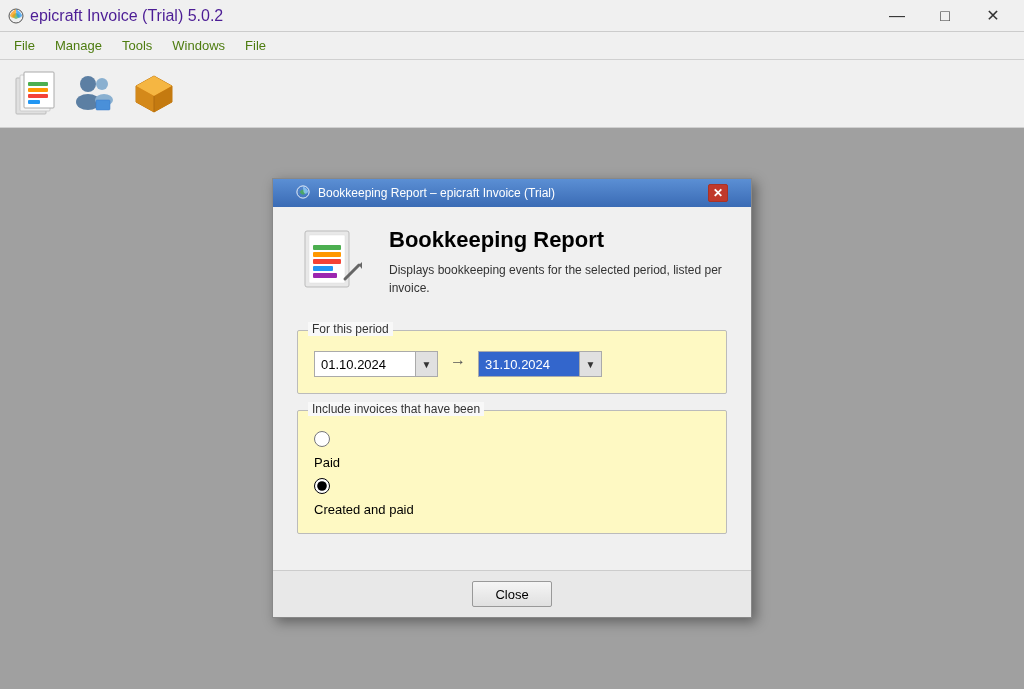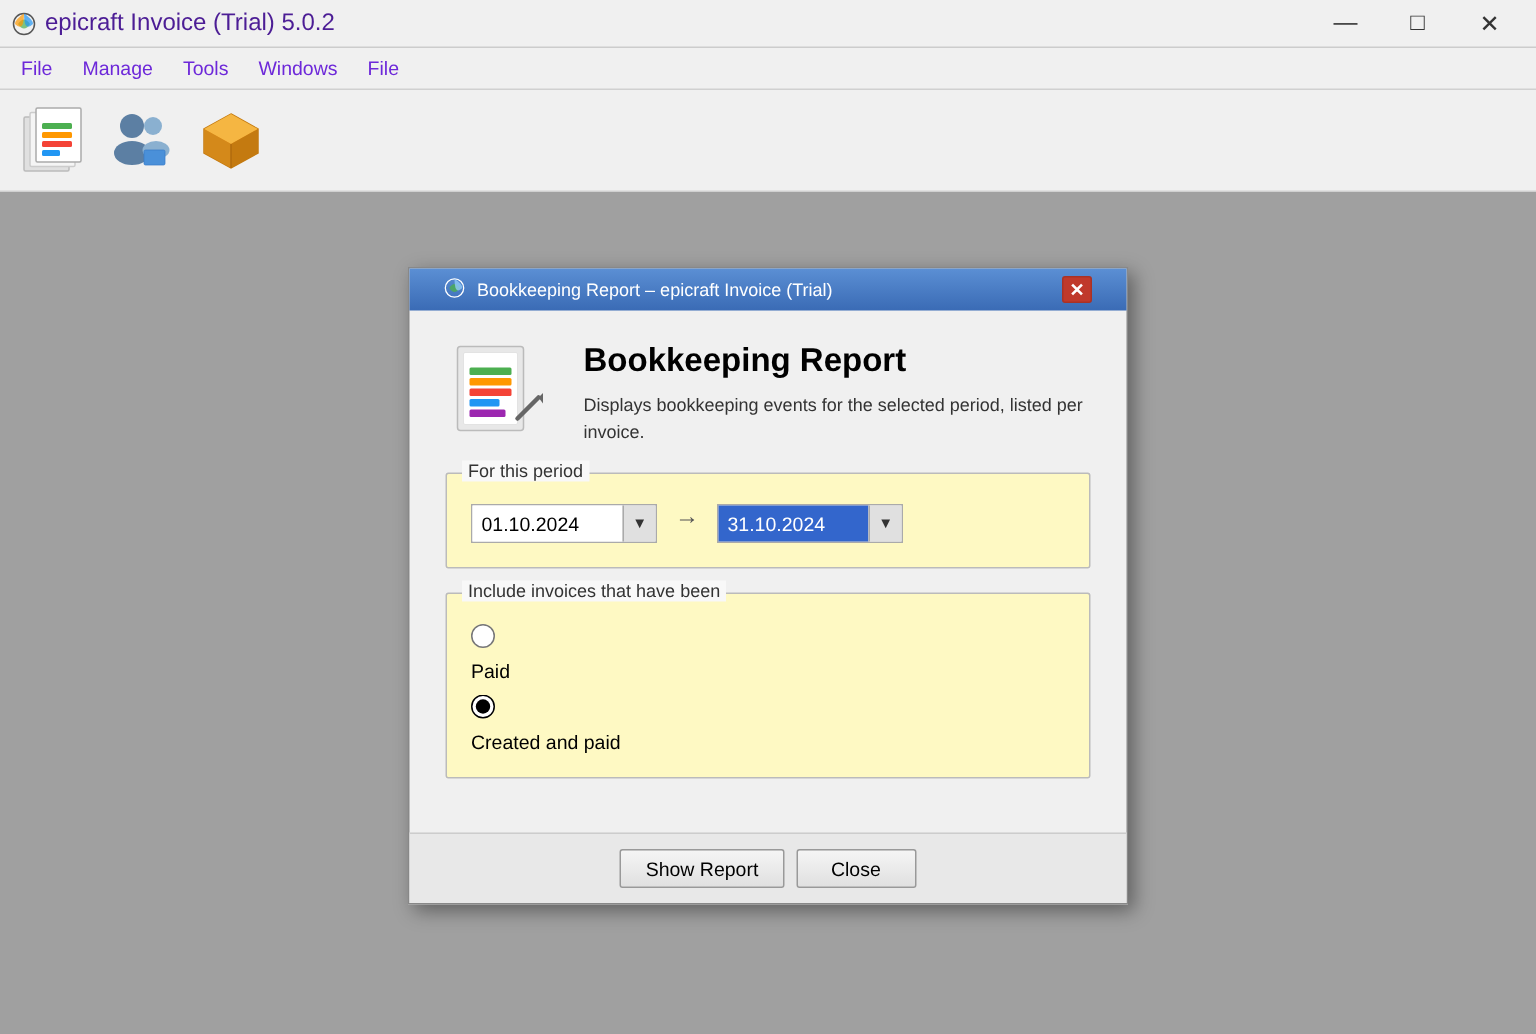--- a/index.html
+++ b/index.html
@@ -59,21 +59,21 @@
       height: 28px;
       display: flex;
       align-items: center;
       padding: 0 4px;
       border-bottom: 1px solid #d0d0d0;
     }
     .menu-item {
       padding: 4px 10px;
       cursor: pointer;
       font-size: 13px;
-      color: #6d28d9;
+      color: #4d7c0f;
       border-radius: 2px;
     }
 
     
     .toolbar {
       background: #f0f0f0;
       height: 68px;
       display: flex;
       align-items: center;
       padding: 4px 8px;
@@ -150,21 +150,21 @@
     }
 
     .modal-body {
       padding: 20px 24px;
     }
 
     .modal-header-section {
       display: flex;
       align-items: flex-start;
       gap: 20px;
-      margin-bottom: 16px;
+      margin-bottom: 31px;
     }
 
     .report-icon-container {
       width: 72px;
       height: 72px;
       flex-shrink: 0;
     }
 
     .report-title {
       font-size: 22px;
@@ -417,18 +417,17 @@
             </label>
             <label class="radio-item">
               <input type="radio" name="invoiceType" checked="" style="">
               <span class="radio-label">Created and paid</span>
             </label>
           </div>
         </div>
       </div>
 
       <div class="modal-footer">
-        <button class="modal-btn">Show Report</button>
         <button class="modal-btn">Close</button>
       </div>
     </div>
   </div>
 </div>
 
 </body></html>

